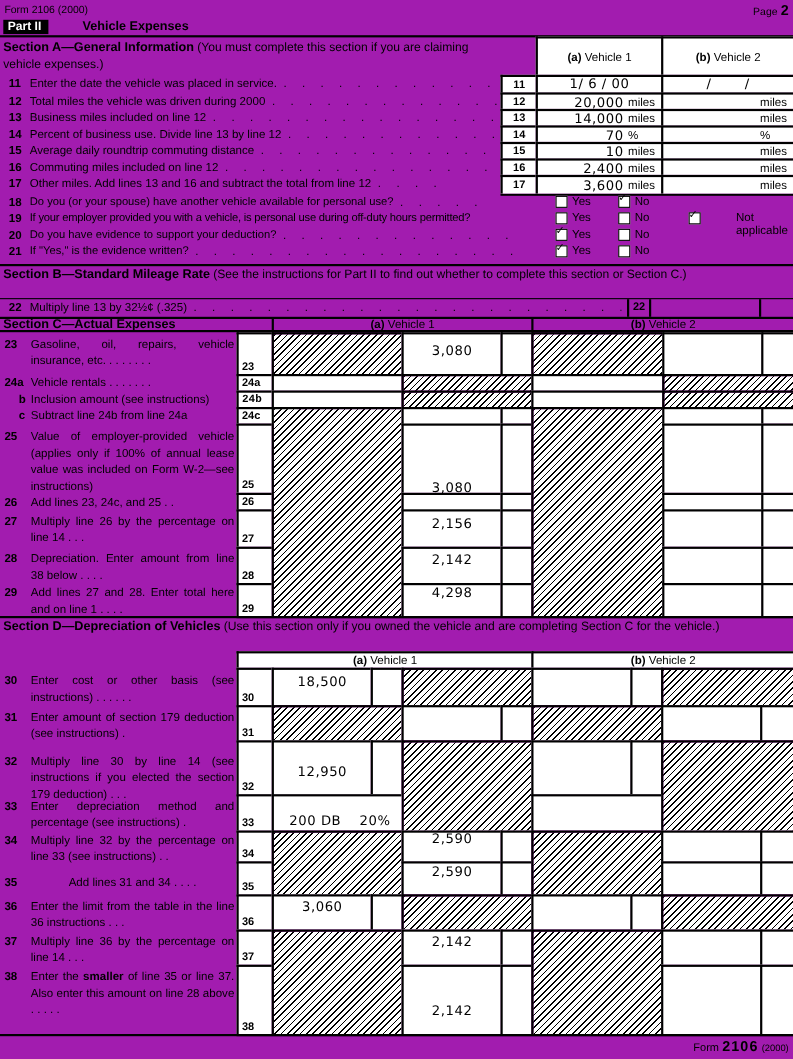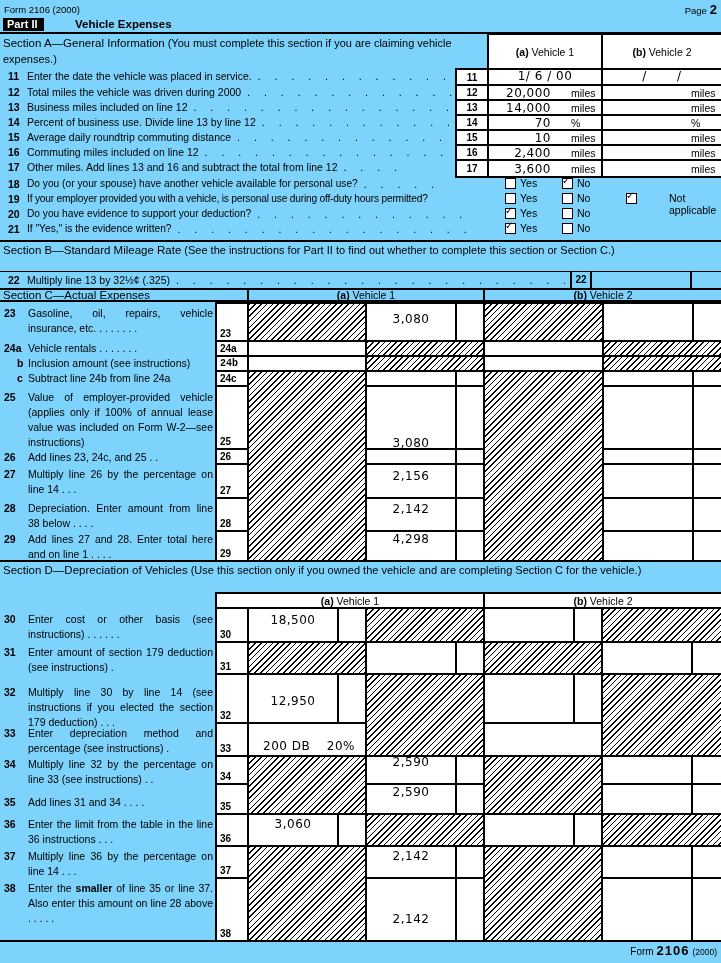--- a/index.html
+++ b/index.html
@@ -1,41 +1,41 @@
 <!DOCTYPE html>
 <html><head>
 <meta charset="utf-8">
 <style>
   html,body{margin:0;padding:0;background:#888;}
-  .page{position:relative;width:721px;height:963px;background:#7dd3fc;margin:0 auto;
+  .page{position:relative;width:721px;height:963px;background:#a21caf;margin:0 auto;
         font-family:"Liberation Sans","DejaVu Sans",sans-serif;font-size:10.5px;color:#000;overflow:hidden;}
   .abs{position:absolute;}
   .b{font-weight:bold;}
   .small{font-size:9.5px;}
   
   .t{position:absolute;box-sizing:border-box;border-left:2px solid #000;border-top:2px solid #000;background:#fff;}
   .tbl{position:absolute;box-sizing:border-box;border-right:2px solid #000;border-bottom:2px solid #000;}
   .hatch{background:repeating-linear-gradient(135deg,#000 0,#000 1.1px,#fff 1.1px,#fff 4.1px);}
   .hw{font-family:"DejaVu Sans",sans-serif;font-size:12px;letter-spacing:.5px;white-space:pre;}
   .numbox{font-weight:bold;font-size:10px;display:flex;align-items:flex-end;padding:0 1px 1px 3px;}
   .numboxc{font-weight:bold;font-size:10px;display:flex;align-items:center;justify-content:center;}
   .vcell{display:flex;align-items:flex-end;justify-content:center;padding-bottom:14px;}
   .acell{display:flex;align-items:center;justify-content:flex-end;}
-  .unit{width:30px;padding-left:20px;font-size:10.5px;flex:0 0 auto;}
+  .unit{width:30px;padding-left:4px;font-size:10.5px;flex:0 0 auto;}
   .hdrcell{display:flex;align-items:center;justify-content:center;font-size:10.5px;}
   .row{position:absolute;display:flex;align-items:center;height:15px;}
   .mnum{flex:0 0 27px;padding-left:8px;font-weight:bold;box-sizing:border-box;}
   .dots{flex:1;overflow:hidden;white-space:nowrap;letter-spacing:2px;word-spacing:7px;padding-left:6px;}
   .cb{position:absolute;top:2px;width:9px;height:9px;border:1.5px solid #000;background:#fff;}
   .cb .mark{position:absolute;left:-1px;top:-3px;font-style:normal;font-size:10px;font-weight:bold;line-height:10px;}
   .cbl{position:absolute;top:1px;}
   .desc{position:absolute;line-height:15px;}
   .desc .dn{position:absolute;font-weight:bold;}
   .desc .dt{margin-left:28px;width:185px;text-align:justify;}
-  .sect-title{font-weight:normal;font-size:11.5px;}
+  .sect-title{font-weight:bold;font-size:11.5px;}
   .sect-note{font-weight:normal;font-size:11px;}
   .hr{position:absolute;background:#000;}
 </style>
 </head>
 <body>
 
 <div class="page">
 
   <div class="abs small" style="left:4px;top:4px;">Form 2106 (2000)</div>
   <div class="abs" style="right:4px;top:2px;">
@@ -400,21 +400,21 @@
   <div class="desc" style="left:0;top:726px;width:212px;">
       <span class="dn" style="left:4px;">33</span>
       <div class="dt">Enter depreciation method and percentage (see instructions) .</div>
     </div>
   <div class="desc" style="left:0;top:757px;width:212px;">
       <span class="dn" style="left:4px;">34</span>
       <div class="dt">Multiply line 32 by the percentage on line 33 (see instructions) . .</div>
     </div>
   <div class="desc" style="left:0;top:795px;width:212px;">
       <span class="dn" style="left:4px;">35</span>
-      <div class="dt" style="text-align:left;">Add lines 31 and 34 . . . .</div>
+      <div class="dt" style="text-align:center;">Add lines 31 and 34 . . . .</div>
     </div>
   <div class="desc" style="left:0;top:817px;width:212px;">
       <span class="dn" style="left:4px;">36</span>
       <div class="dt">Enter the limit from the table in the line 36 instructions . . .</div>
     </div>
   <div class="desc" style="left:0;top:849px;width:212px;">
       <span class="dn" style="left:4px;">37</span>
       <div class="dt">Multiply line 36 by the percentage on line 14 . . .</div>
     </div>
   <div class="desc" style="left:0;top:881px;width:212px;">

